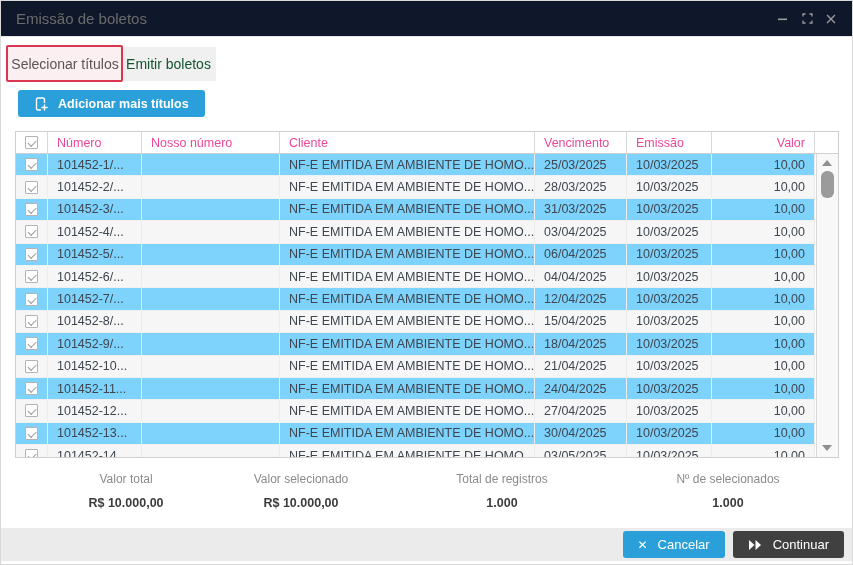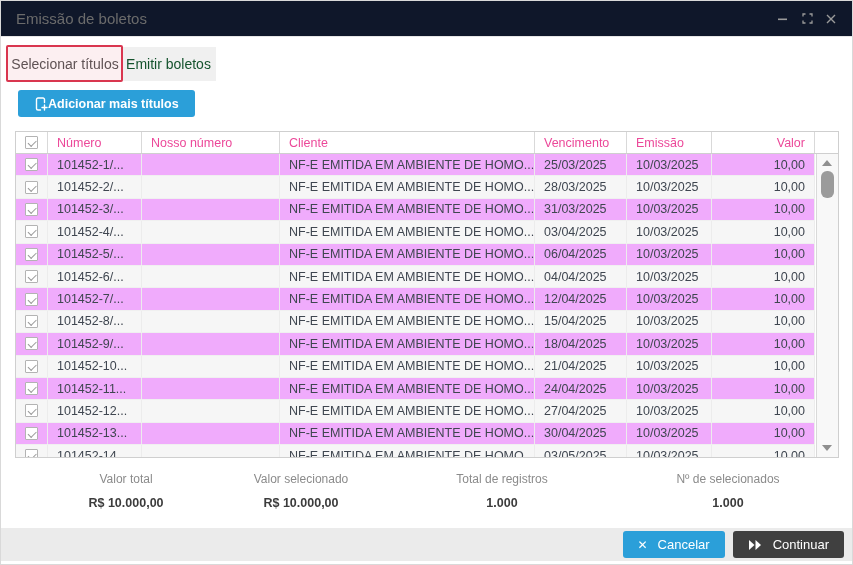--- a/index.html
+++ b/index.html
@@ -35,40 +35,40 @@
   .annotation-box {
     position: absolute; left: 5px; top: 44px; width: 117px; height: 37px;
     border: 2px solid #d9364f; background: rgba(217,54,79,0.08);
     border-radius: 2px; pointer-events: none; z-index: 6;
   }
   
   .add-btn {
     position: absolute; left: 17px; top: 89px; height: 27px;
     background: #2b9fd9; color: #fff; border: none; border-radius: 3px;
     font-family: inherit; font-size: 12.5px; font-weight: bold;
-    display: flex; align-items: center; padding: 0 16px; cursor: pointer;
+    display: flex; align-items: center; gap: 10px; padding: 0 16px; cursor: pointer;
   }
   
   .grid-table {
     position: absolute; left: 14px; top: 130px; width: 824px; height: 327px;
     border: 1px solid #cfcfcf; background: #fff; overflow: hidden;
   }
   .thead {
     display: grid; grid-template-columns: 32px 94px 138px 255px 92px 85px 103px 23px;
     height: 22px; border-bottom: 1px solid #cfcfcf; background: #fff;
     color: #ec4899; font-size: 12.5px; text-align: center;
   }
   .th { display: flex; align-items: center; padding: 0 9px; border-right: 1px solid #d9d9d9; overflow: hidden; white-space: nowrap; }
   .th.cb-col { justify-content: center; padding: 0; }
   .th.num-right { justify-content: flex-end; }
   .th.sb-col { border-right: none; }
   .tbody { position: relative; height: 303px; overflow: hidden; font-size: 12.5px; color: #3f4650; }
   .tr {
     display: grid; grid-template-columns: 32px 94px 138px 255px 92px 85px 103px;
-    width: 799px; height: 22.4px; border-bottom: 1px solid #f0f0f0; background: #f0abfc;
+    width: 799px; height: 22.4px; border-bottom: 1px solid #f0f0f0; background: #7dd3fc;
     cursor: default;
   }
   .tr.alt { background: #f6f6f6; }
   .td { display: flex; align-items: center; padding: 0 9px; border-right: 1px solid #ececec; overflow: hidden; white-space: nowrap; }
   .td.cb-cell { justify-content: center; padding: 0; }
   .td.valor { justify-content: flex-end; }
   
   .cb {
     width: 13px; height: 13px; border: 1px solid #b3b3b3; background: #fff;
     border-radius: 1px; position: relative; display: inline-block;

